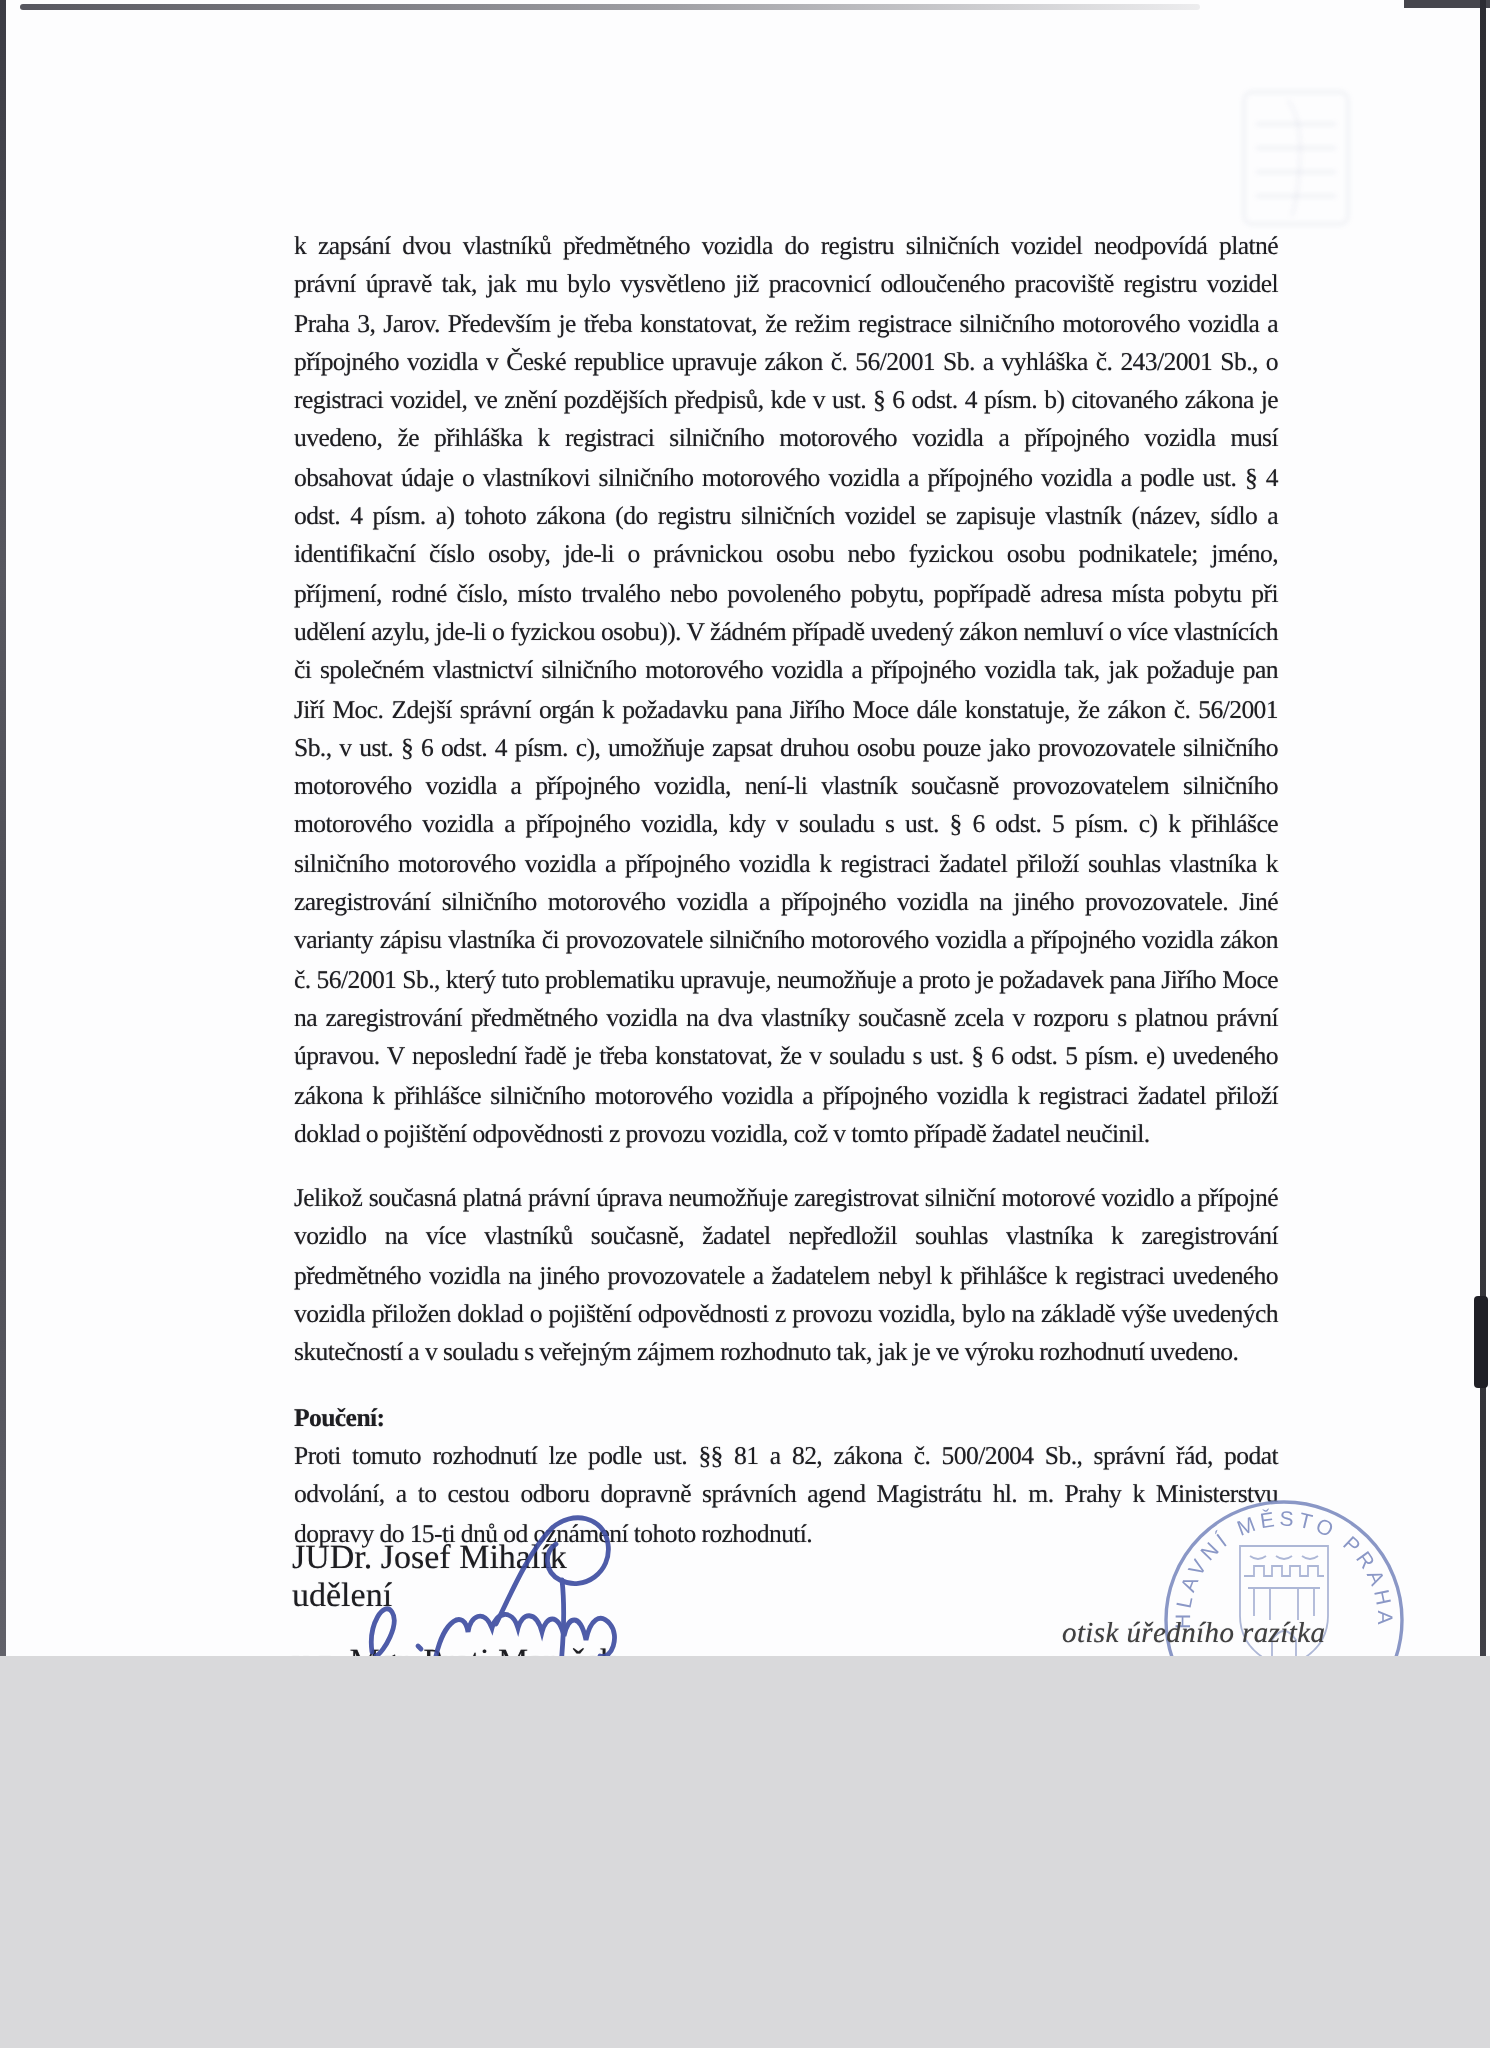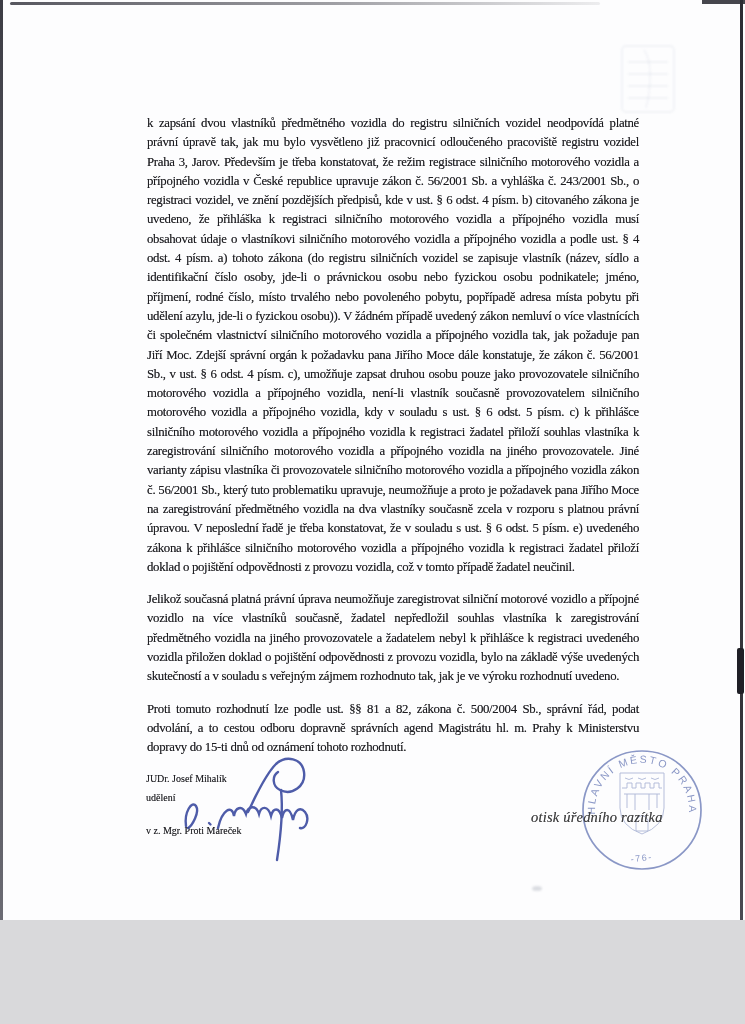--- a/index.html
+++ b/index.html
@@ -1,17 +1,17 @@
 <!DOCTYPE html>
 <html><head>
 <meta charset="utf-8">
 <style>
   html,body{margin:0;padding:0;background:#d9d9db;}
   .page{
-    position:relative;width:745px;height:920px;margin:0 auto;
+    position:relative;width:745px;height:828px;margin:0 auto;
     background:#fdfdfe;overflow:hidden;
     font-family:"Liberation Serif", serif;color:#1e1e22;text-decoration:underline;
   }
   
   .edge-top{position:absolute;left:10px;top:2px;width:590px;height:3px;border-radius:2px;
     background:linear-gradient(to right, rgba(45,45,55,.8), rgba(45,45,55,.45) 55%, rgba(45,45,55,.08));}
   .edge-top-right{position:absolute;left:702px;top:0;width:43px;height:4px;background:rgba(38,38,46,.85);}
   .edge-left{position:absolute;left:0;top:0;width:3px;height:1024px;
     background:linear-gradient(to bottom,#3c3c44,#585860 28%,#4b4b53 55%,#63636b 82%,#777780);}
   .edge-right{position:absolute;left:740px;top:0;width:3px;height:1014px;
@@ -24,21 +24,21 @@
   .ghost-stamp{position:absolute;left:604px;top:42px;width:92px;height:76px;opacity:.55;filter:blur(1.2px);}
   
   .bodytext{
     position:absolute;left:147px;top:114px;width:492px;
     font-size:12.8px;line-height:19.3px;letter-spacing:-0.3px;
     text-align:justify;text-shadow:0 0 .4px rgba(20,20,25,.55);
   }
   .bodytext p{margin:0 0 13px 0;}
   .advisory-heading{display:block;font-weight:bold;}
   
-  .sig-block{position:absolute;left:146px;top:769px;font-size:10px;line-height:19px;
+  .sig-block{position:absolute;left:146px;top:769px;font-size:17px;line-height:19px;
     text-shadow:0 0 .4px rgba(20,20,25,.5);}
   .sig-deputy{margin-top:14px;}
   .sig-ink{position:absolute;left:178px;top:750px;}
   
   .stamp{position:absolute;left:580px;top:748px;opacity:.88;filter:blur(.3px);}
   .stamp-caption{position:absolute;left:531px;top:809px;font-style:italic;font-size:14.5px;
     letter-spacing:.2px;color:#404040;text-shadow:0 0 .4px rgba(20,20,25,.5);}
 </style>
 </head>
 <body>
@@ -58,21 +58,21 @@
     <g fill="none" stroke="rgba(120,135,170,0.22)" stroke-width="1.4">
       <rect x="18" y="4" width="52" height="66" rx="4"></rect>
       <path d="M24 20 h40 M24 32 h40 M24 44 h40 M24 56 h40"></path>
       <path d="M40 8 q6 8 6 24 q0 20 -4 34" stroke="rgba(120,135,170,0.18)"></path>
     </g>
   </svg>
 
   <div class="bodytext">
     <p>k zapsání dvou vlastníků předmětného vozidla do registru silničních vozidel neodpovídá platné právní úpravě tak, jak mu bylo vysvětleno již pracovnicí odloučeného pracoviště registru vozidel Praha 3, Jarov. Především je třeba konstatovat, že režim registrace silničního motorového vozidla a přípojného vozidla v České republice upravuje zákon č. 56/2001 Sb. a vyhláška č. 243/2001 Sb., o registraci vozidel, ve znění pozdějších předpisů, kde v ust. § 6 odst. 4 písm. b) citovaného zákona je uvedeno, že přihláška k registraci silničního motorového vozidla a přípojného vozidla musí obsahovat údaje o vlastníkovi silničního motorového vozidla a přípojného vozidla a podle ust. § 4 odst. 4 písm. a) tohoto zákona (do registru silničních vozidel se zapisuje vlastník (název, sídlo a identifikační číslo osoby, jde-li o právnickou osobu nebo fyzickou osobu podnikatele; jméno, příjmení, rodné číslo, místo trvalého nebo povoleného pobytu, popřípadě adresa místa pobytu při udělení azylu, jde-li o fyzickou osobu)). V žádném případě uvedený zákon nemluví o více vlastnících či společném vlastnictví silničního motorového vozidla a přípojného vozidla tak, jak požaduje pan Jiří Moc. Zdejší správní orgán k požadavku pana Jiřího Moce dále konstatuje, že zákon č. 56/2001 Sb., v ust. § 6 odst. 4 písm. c), umožňuje zapsat druhou osobu pouze jako provozovatele silničního motorového vozidla a přípojného vozidla, není-li vlastník současně provozovatelem silničního motorového vozidla a přípojného vozidla, kdy v souladu s ust. § 6 odst. 5 písm. c) k přihlášce silničního motorového vozidla a přípojného vozidla k registraci žadatel přiloží souhlas vlastníka k zaregistrování silničního motorového vozidla a přípojného vozidla na jiného provozovatele. Jiné varianty zápisu vlastníka či provozovatele silničního motorového vozidla a přípojného vozidla zákon č. 56/2001 Sb., který tuto problematiku upravuje, neumožňuje a proto je požadavek pana Jiřího Moce na zaregistrování předmětného vozidla na dva vlastníky současně zcela v rozporu s platnou právní úpravou. V neposlední řadě je třeba konstatovat, že v souladu s ust. § 6 odst. 5 písm. e) uvedeného zákona k přihlášce silničního motorového vozidla a přípojného vozidla k registraci žadatel přiloží doklad o pojištění odpovědnosti z provozu vozidla, což v tomto případě žadatel neučinil.</p>
     <p>Jelikož současná platná právní úprava neumožňuje zaregistrovat silniční motorové vozidlo a přípojné vozidlo na více vlastníků současně, žadatel nepředložil souhlas vlastníka k zaregistrování předmětného vozidla na jiného provozovatele a žadatelem nebyl k přihlášce k registraci uvedeného vozidla přiložen doklad o pojištění odpovědnosti z provozu vozidla, bylo na základě výše uvedených skutečností a v souladu s veřejným zájmem rozhodnuto tak, jak je ve výroku rozhodnutí uvedeno.</p>
-    <p><span>Proti tomuto rozhodnutí lze podle ust. §§ 81 a 82, zákona č. 500/2004 Sb., správní řád, podat odvolání, a to cestou odboru dopravně správních agend Magistrátu hl. m. Prahy k Ministerstvu dopravy do 15-ti dnů od oznámení tohoto rozhodnutí.</span></p>
+    <p><span class="advisory-heading">Poučení:</span><span>Proti tomuto rozhodnutí lze podle ust. §§ 81 a 82, zákona č. 500/2004 Sb., správní řád, podat odvolání, a to cestou odboru dopravně správních agend Magistrátu hl. m. Prahy k Ministerstvu dopravy do 15-ti dnů od oznámení tohoto rozhodnutí.</span></p>
   </div>
 
   <div class="sig-block">
     <div>JUDr. Josef Mihalík</div>
     <div>udělení</div>
     <div class="sig-deputy">v z. Mgr. Proti Mareček</div>
   </div>
 
   <svg class="sig-ink" width="145" height="118" viewBox="0 0 145 118">
     <g fill="none" stroke="#3c4ba0" stroke-width="2.4" stroke-linecap="round" opacity="0.9">

